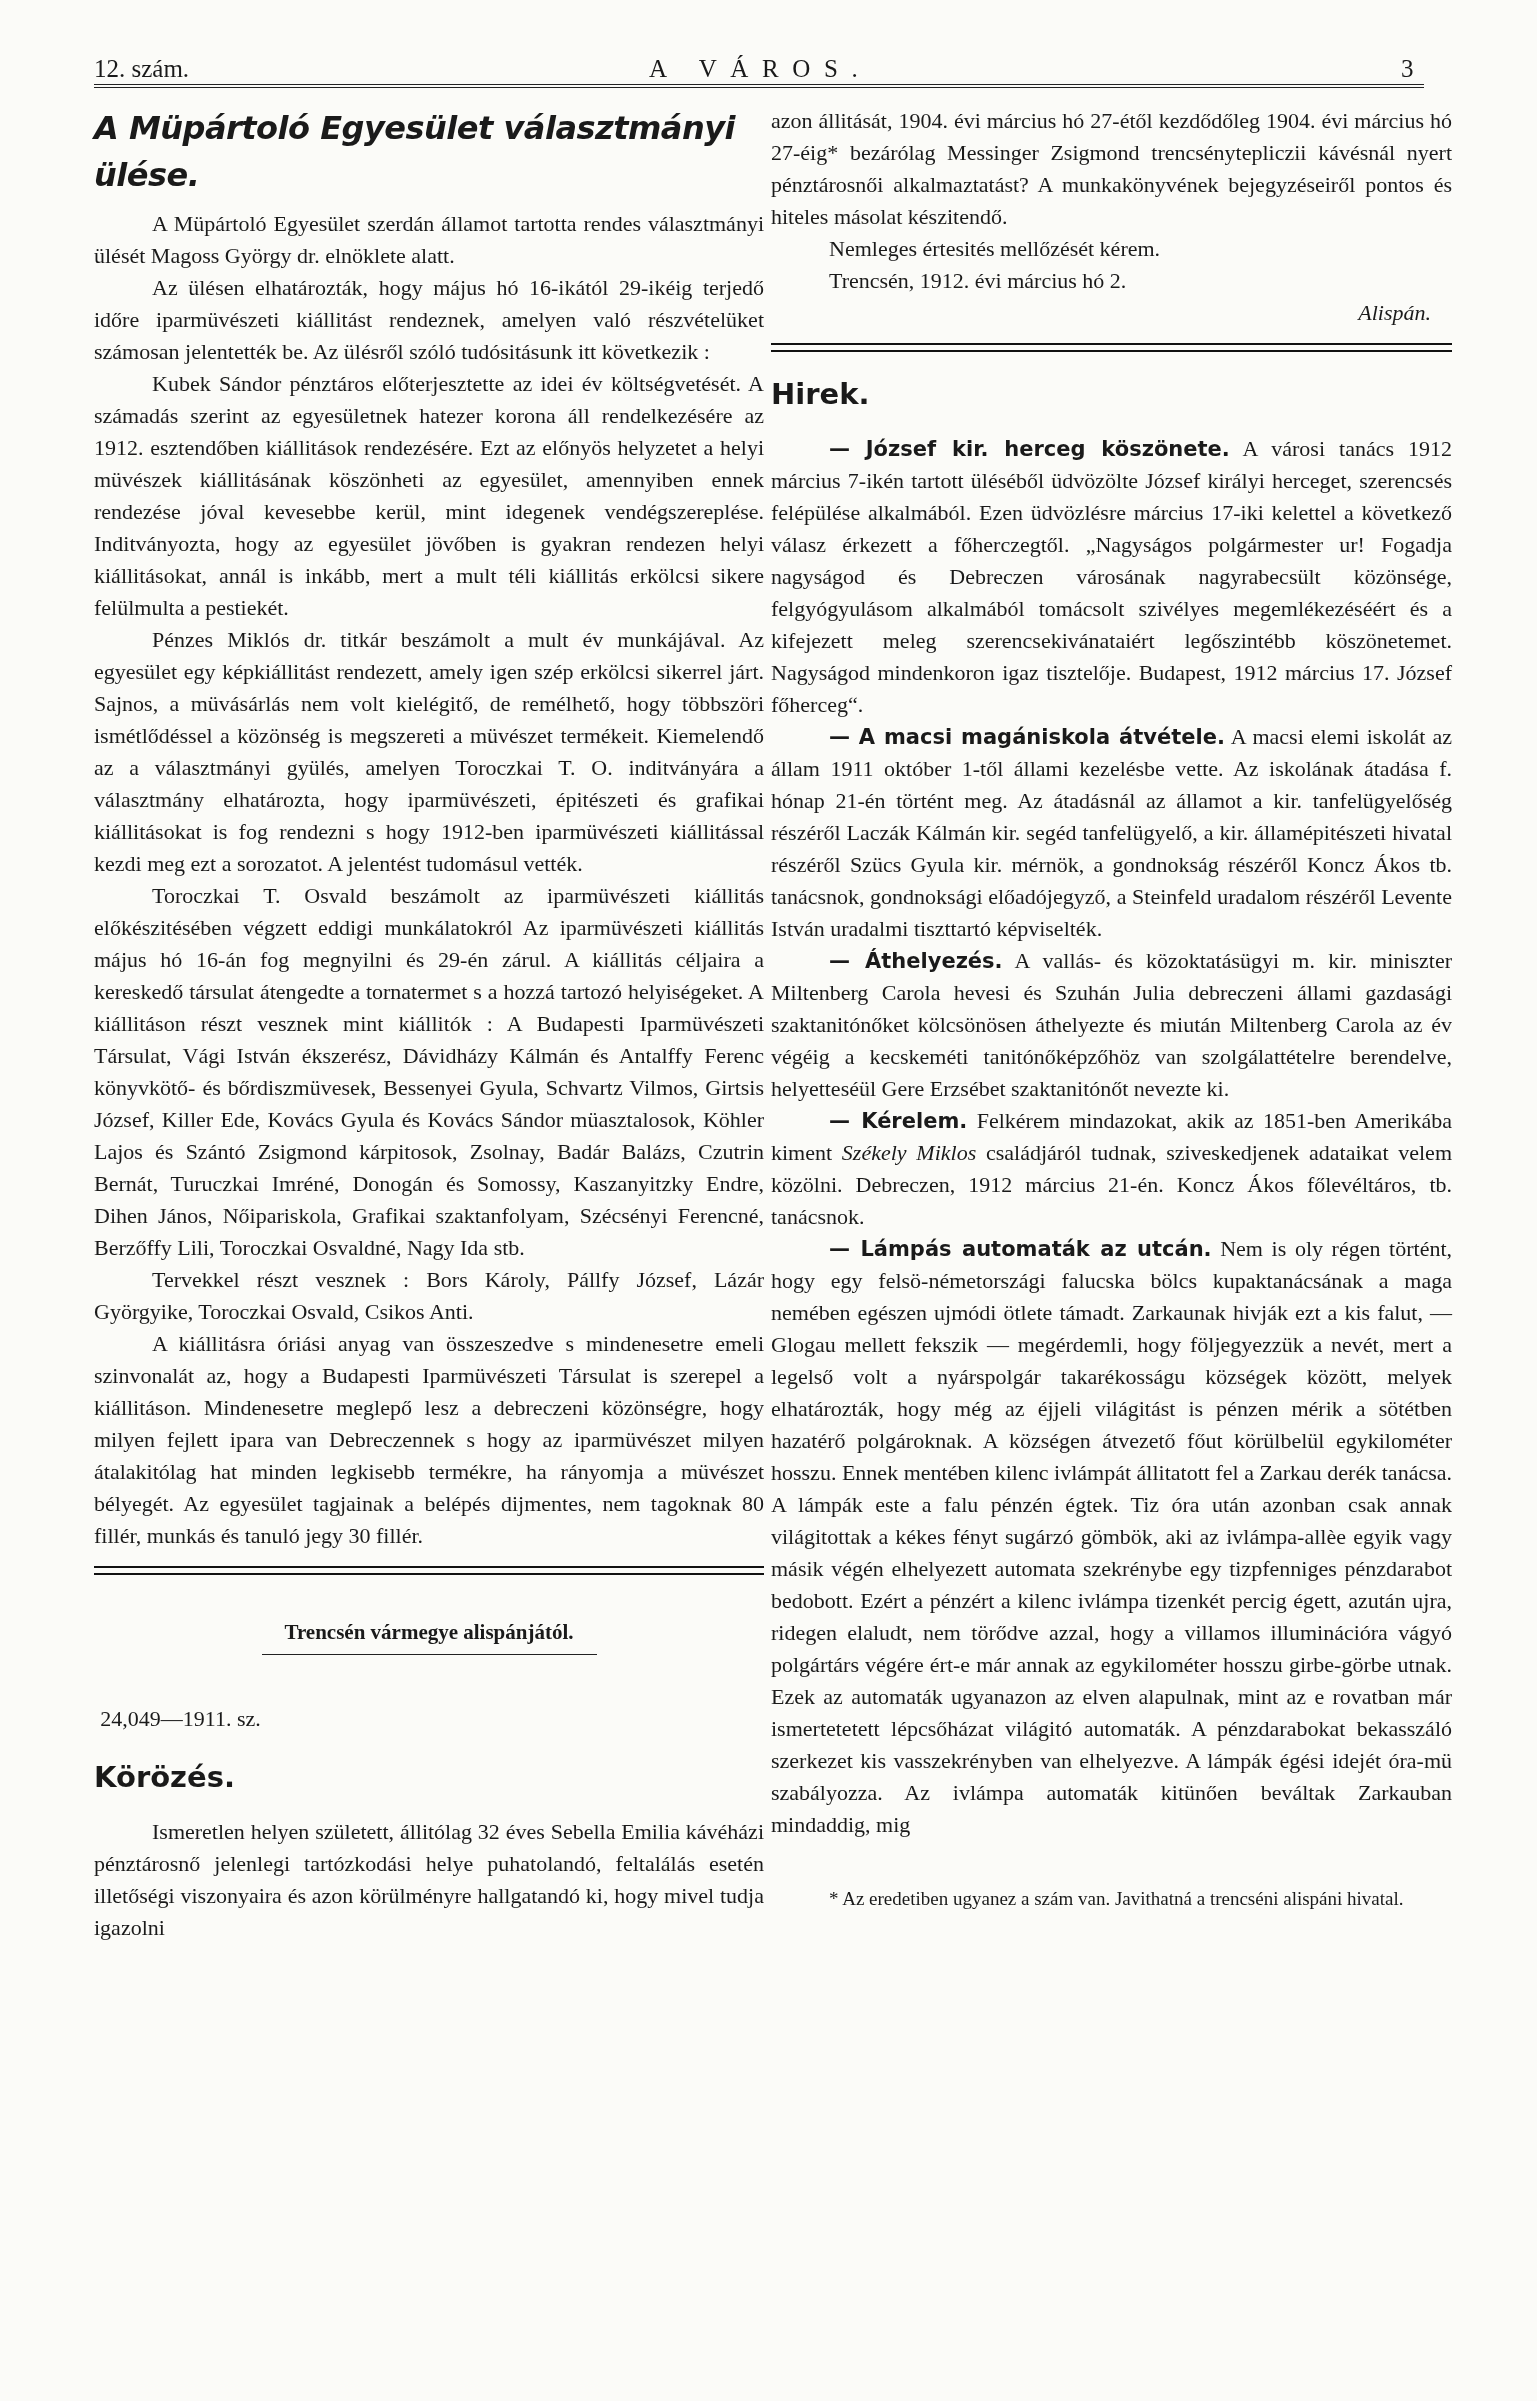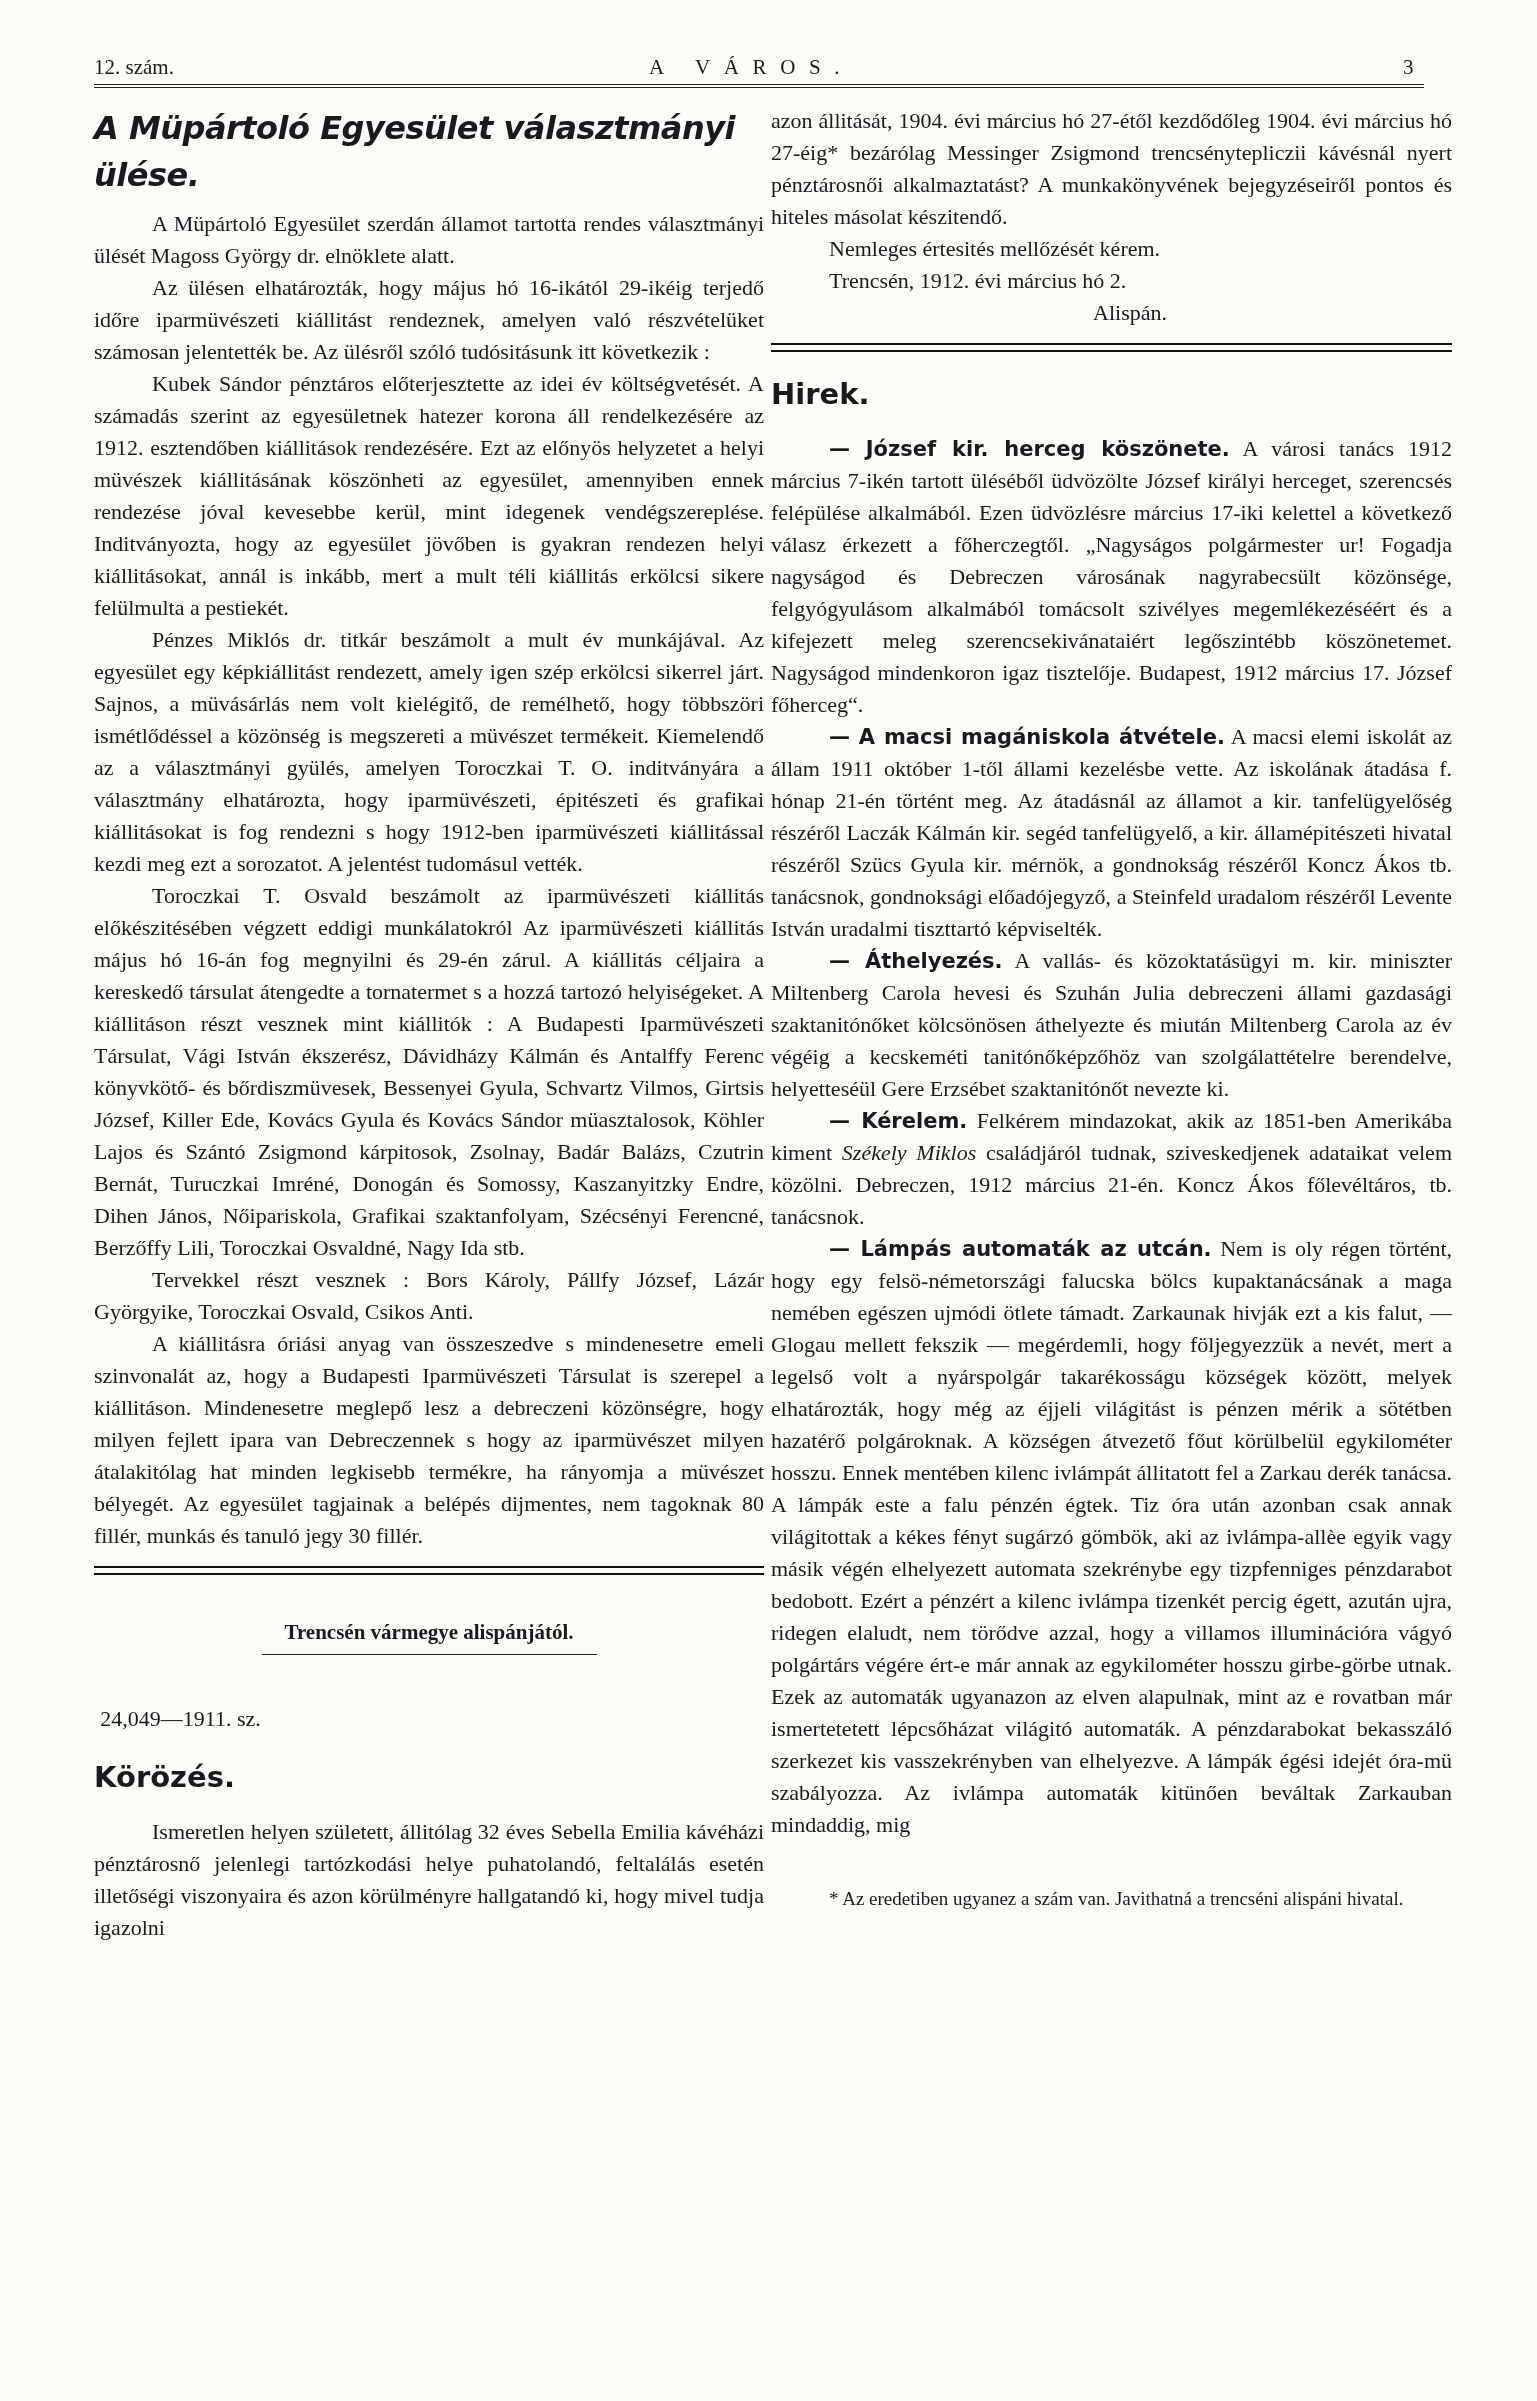--- a/index.html
+++ b/index.html
@@ -6,21 +6,21 @@
   body {
     width: 1537px; height: 2401px;
     background: #fbfbf8;
     position: relative;
     overflow: hidden;
     font-family: "Liberation Serif", "DejaVu Serif", serif;
     color: #1a1a1a;
   }
   .page-header {
     position: absolute; left: 94px; top: 55px; width: 1330px; height: 26px;
-    font-size: 21px;
+    font-size: 25px;
   }
   .page-header .issue { position: absolute; left: 0; top: 0; }
   .page-header .masthead { position: absolute; left: 555px; top: 0; letter-spacing: 13.6px; }
   .page-header .pagenum { position: absolute; right: 10.5px; top: 0; }
   .header-rule {
     position: absolute; left: 94px; top: 84px; width: 1330px; height: 4.2px;
     border-top: 1.6px solid #222; border-bottom: 1.6px solid #222; box-sizing: border-box;
   }
   .col {
     position: absolute; top: 105px;
@@ -41,21 +41,21 @@
     margin: 13.6px 0; box-sizing: content-box;
   }
   .sub-head {
     text-align: center; font-weight: bold; font-size: 21px; margin: 41px 0 0;
   }
   .sub-rule { width: 335px; margin: 6.3px auto 0; border-top: 1px solid #222; }
   .ref { margin: 48px 0 0 6.3px; }
   .news-title {
     font-family: "DejaVu Sans", sans-serif; font-weight: bold; font-size: 21px;
   }
-  .right-align { text-align: center; padding-right: 21px; }
+  .right-align { text-align: right; font-style: italic; padding-right: 21px; }
   .footnote { font-size: 19px; line-height: 22px; margin-top: 47px; }
   .footnote p { text-indent: 58px; }
   .italic { font-style: italic; }
 </style>
 </head>
 <body>
 
 <div class="page-header">
   <span class="issue">12. szám.</span>
   <span class="masthead">A VÁROS.</span>

